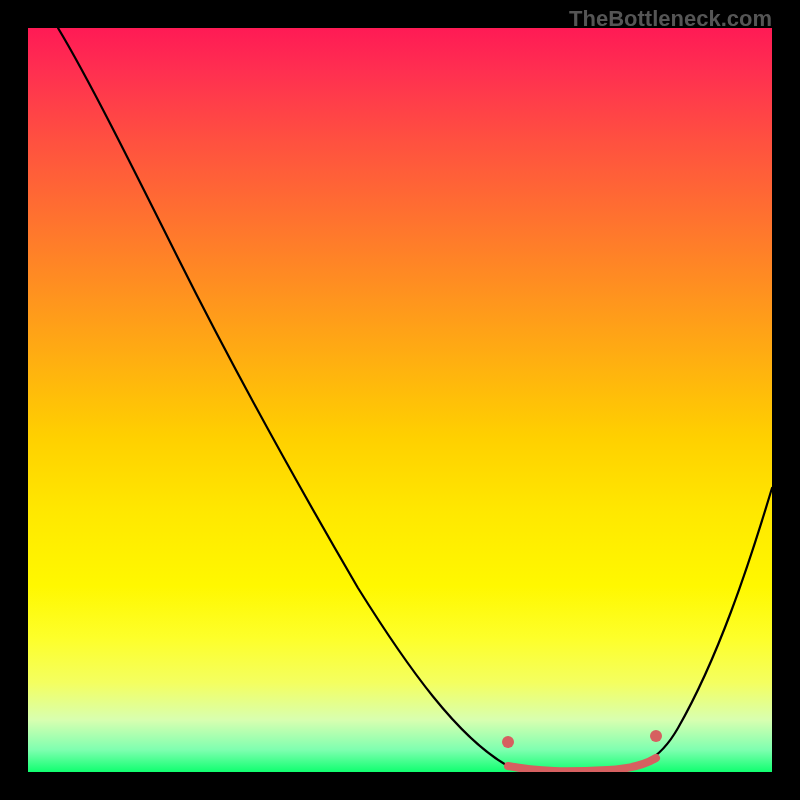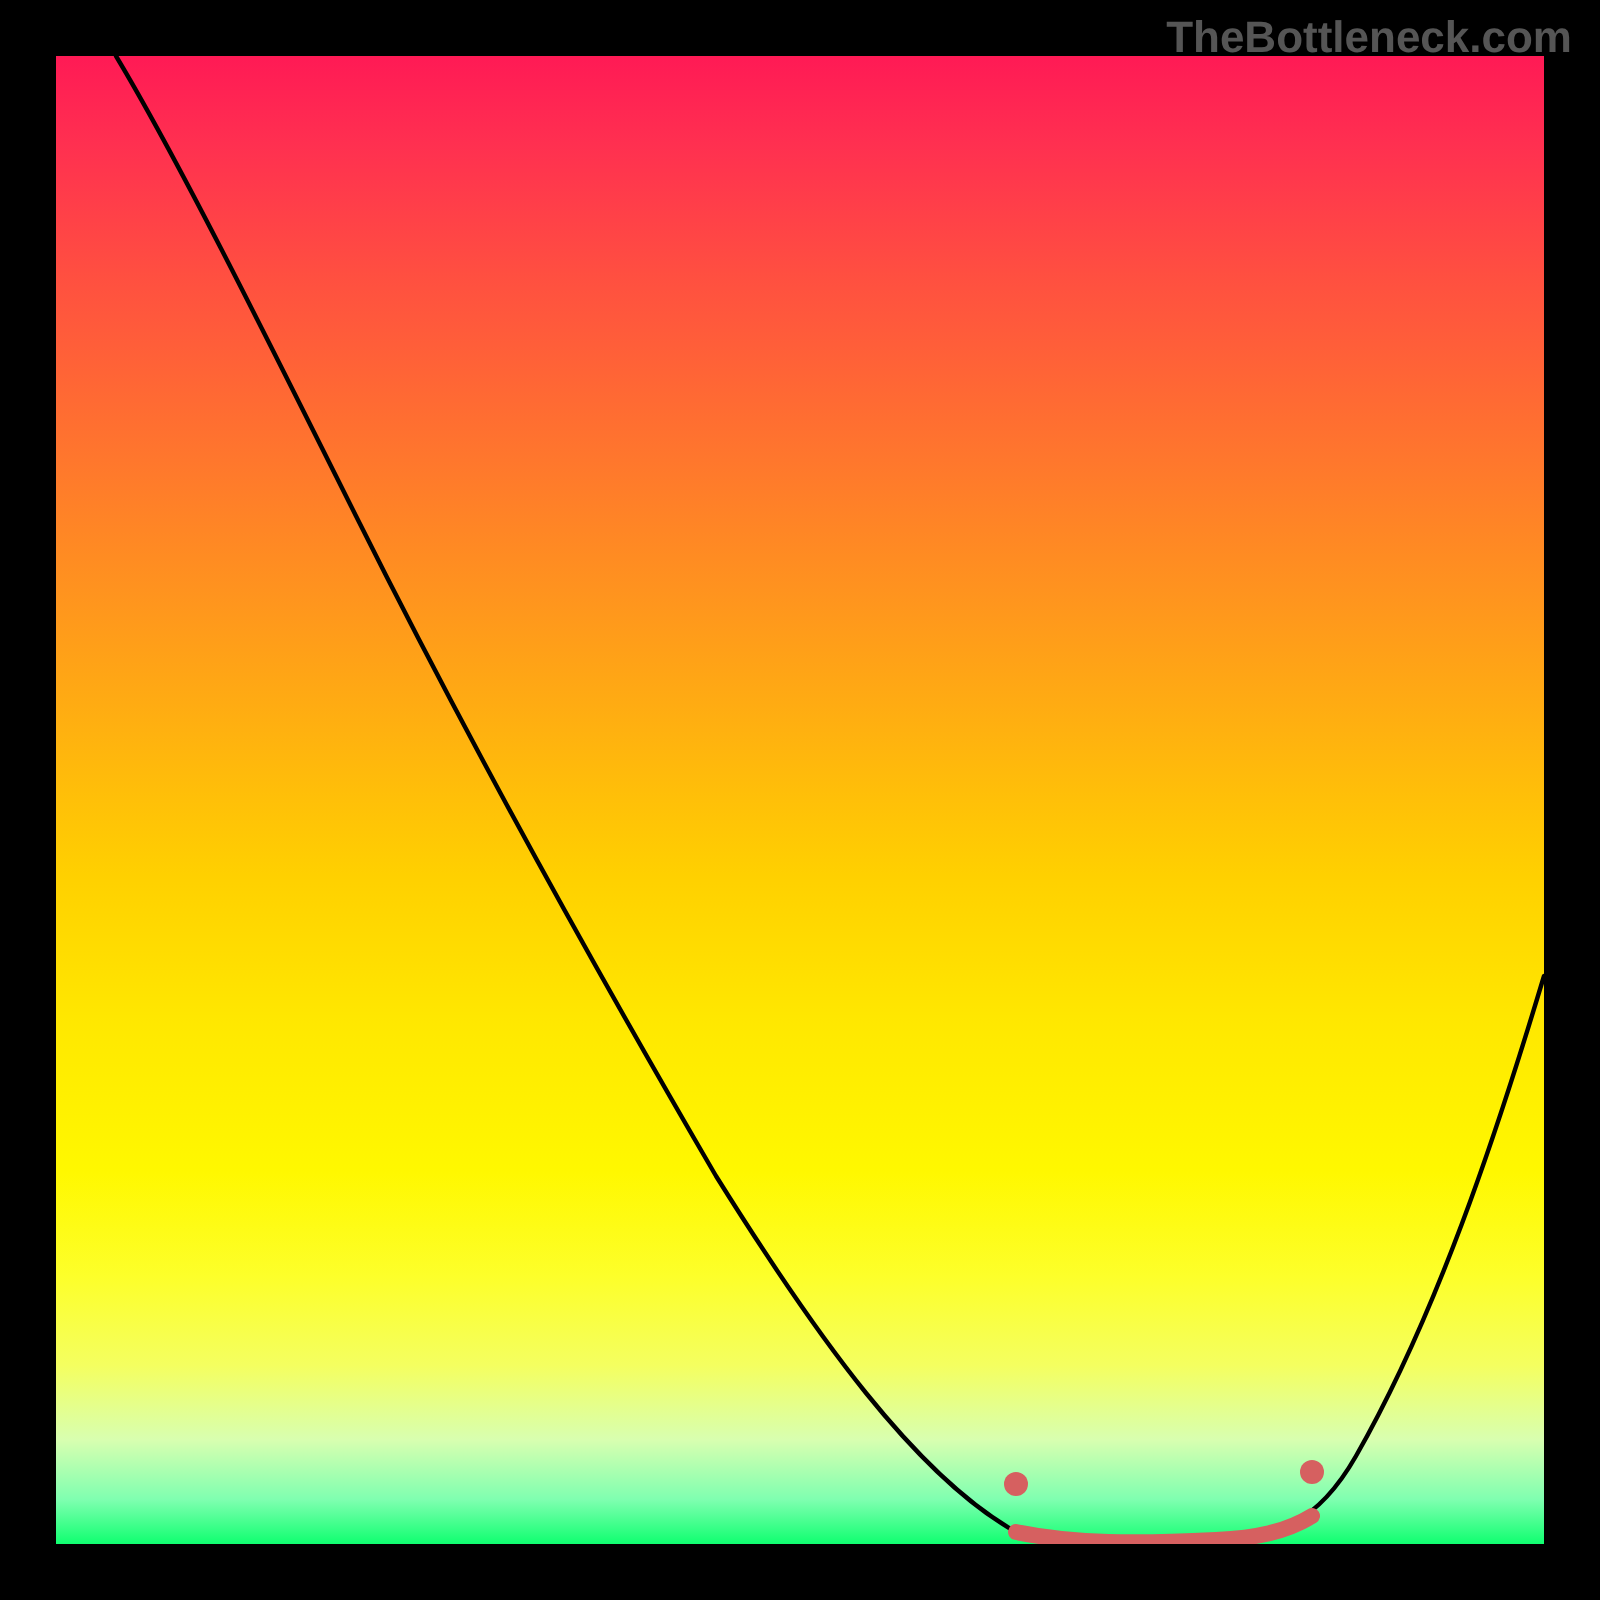--- a/index.html
+++ b/index.html
@@ -6,21 +6,21 @@
   body {
     width: 800px;
     height: 800px;
     background: #000;
     position: relative;
     font-family: Arial, sans-serif;
   }
   .watermark {
     position: absolute;
     top: 6px;
-    right: 14px;
+    right: 28px;
     color: #555;
     font-size: 22px;
     font-weight: bold;
     z-index: 10;
   }
   .plot-area {
     position: absolute;
     left: 28px;
     top: 28px;
     width: 744px;

